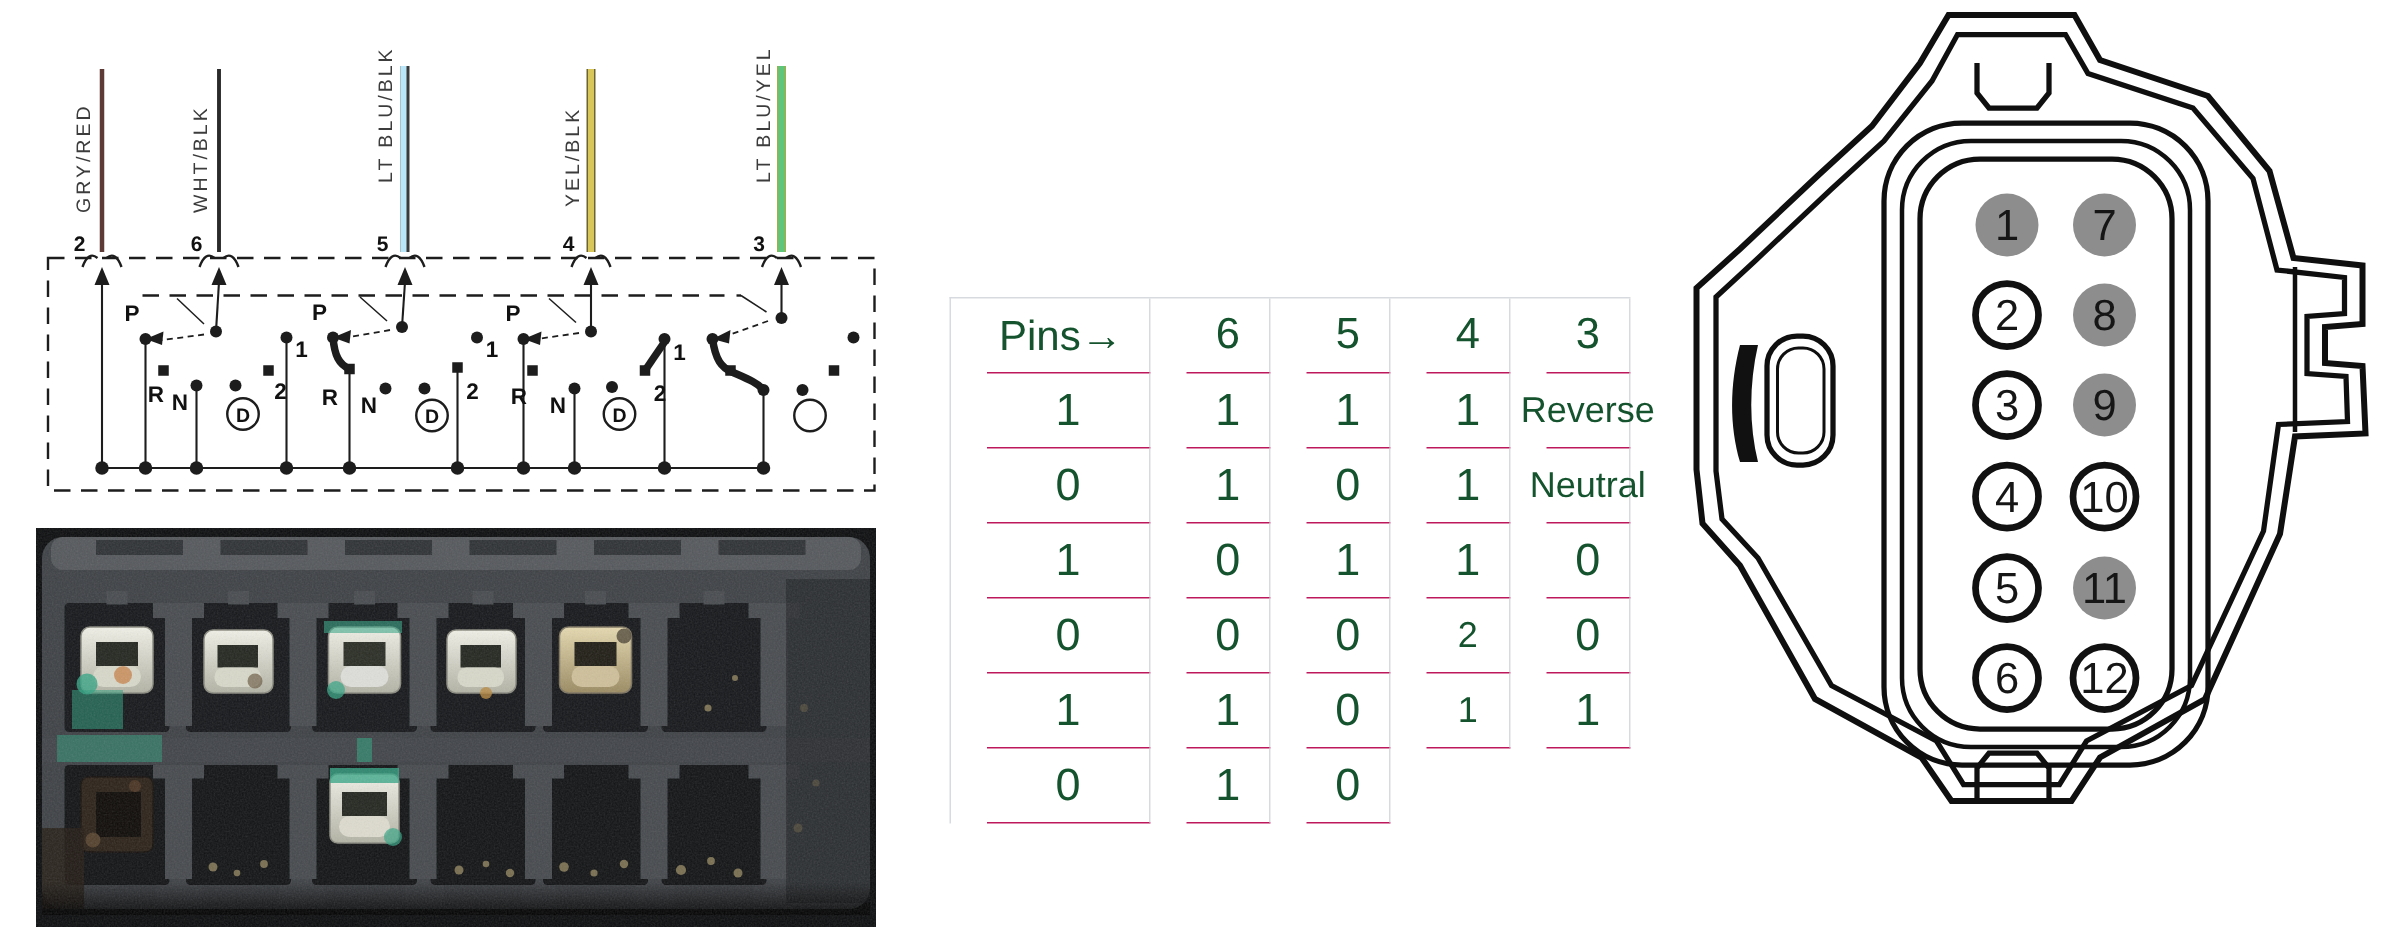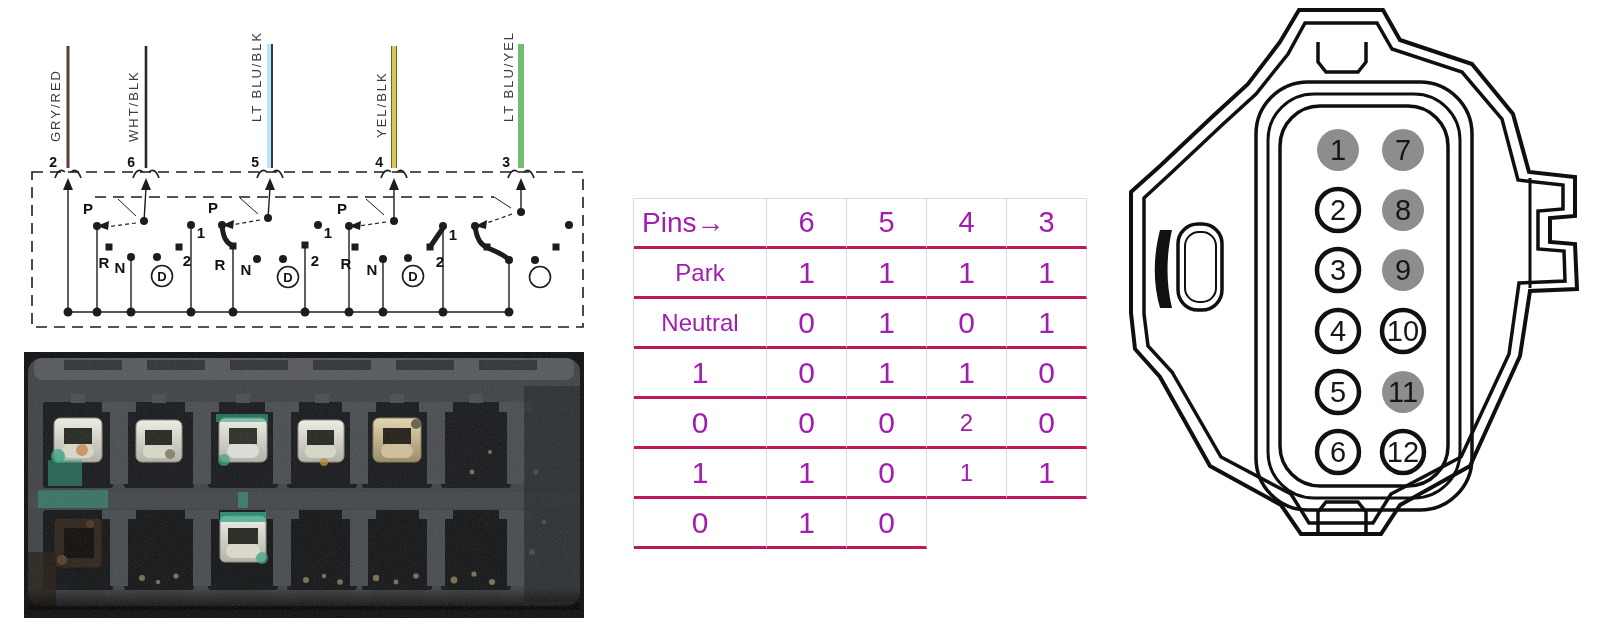--- a/index.html
+++ b/index.html
@@ -3,22 +3,22 @@
 <meta charset="utf-8">
 <style>
   html,body{margin:0;padding:0;background:#fff;}
   #stage{position:relative;width:1600px;height:628px;background:#fff;overflow:hidden;
          font-family:"Liberation Sans",sans-serif;}
   .panel{position:absolute;}
   
   #truth-table{left:633px;top:198px;display:grid;
     grid-template-columns:133px 80px 80px 80px 80px;grid-auto-rows:50px;
     border-top:1px solid #d7dbdf;border-left:1px solid #d7dbdf;background:#fff;}
-  #truth-table .cell{border-right:1px solid #d7dbdf;border-bottom:3px solid #be185d;
-    display:flex;align-items:center;justify-content:center;color:#a21caf;}
+  #truth-table .cell{border-right:1px solid #d7dbdf;border-bottom:1px solid #be185d;
+    display:flex;align-items:center;justify-content:center;color:#14532d;margin-left:24px;}
   #truth-table .hdr-label{justify-content:flex-start;padding-left:8px;font-size:28px;}
   #truth-table .hdr-num{font-size:29px;}
   #truth-table .row-label{font-size:24px;}
   #truth-table .val{font-size:30px;}
   svg text{font-family:"Liberation Sans",sans-serif;}
   .wire-label{font-size:13px;letter-spacing:2px;fill:#3c3c3c;}
   .pin-num{font-size:14px;font-weight:bold;fill:#111;}
   .pos-letter{font-size:15px;font-weight:bold;fill:#111;}
   .d-letter{font-size:13px;font-weight:bold;fill:#111;}
   .conn-num{font-size:29px;fill:#161616;}
@@ -377,32 +377,32 @@
     <rect x="4" y="6" width="552" height="248" rx="14" filter="url(#grain)" opacity="0.33"></rect>
   </svg>
 
   <div id="truth-table" class="panel">
     <div class="cell hdr-label">Pins→</div>
     <div class="cell hdr-num">6</div>
     <div class="cell hdr-num">5</div>
     <div class="cell hdr-num">4</div>
     <div class="cell hdr-num">3</div>
 
-    <div class="cell row-label">Park</div>
-    <div class="cell val">1</div>
-    <div class="cell val">1</div>
-    <div class="cell val">1</div>
+    <div class="cell val">1</div>
+    <div class="cell val">1</div>
+    <div class="cell val">1</div>
+    <div class="cell val">1</div>
+
+    <div class="cell row-label">Reverse</div>
+    <div class="cell val">0</div>
+    <div class="cell val">1</div>
+    <div class="cell val">0</div>
     <div class="cell val">1</div>
 
     <div class="cell row-label">Neutral</div>
-    <div class="cell val">0</div>
-    <div class="cell val">1</div>
-    <div class="cell val">0</div>
-    <div class="cell val">1</div>
-
     <div class="cell val">1</div>
     <div class="cell val">0</div>
     <div class="cell val">1</div>
     <div class="cell val">1</div>
 
     <div class="cell val">0</div>
     <div class="cell val">0</div>
     <div class="cell val">0</div>
     <div class="cell val">0</div>
 

